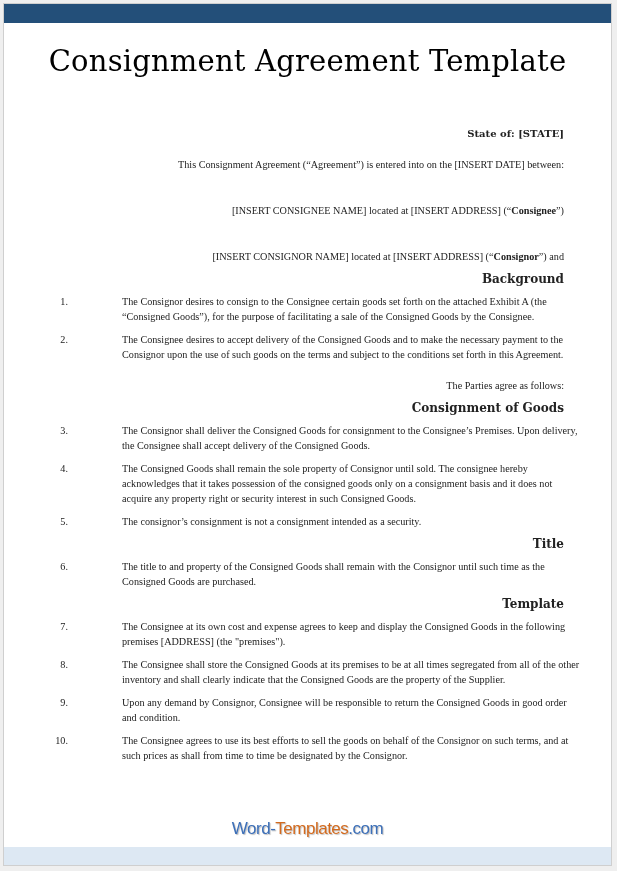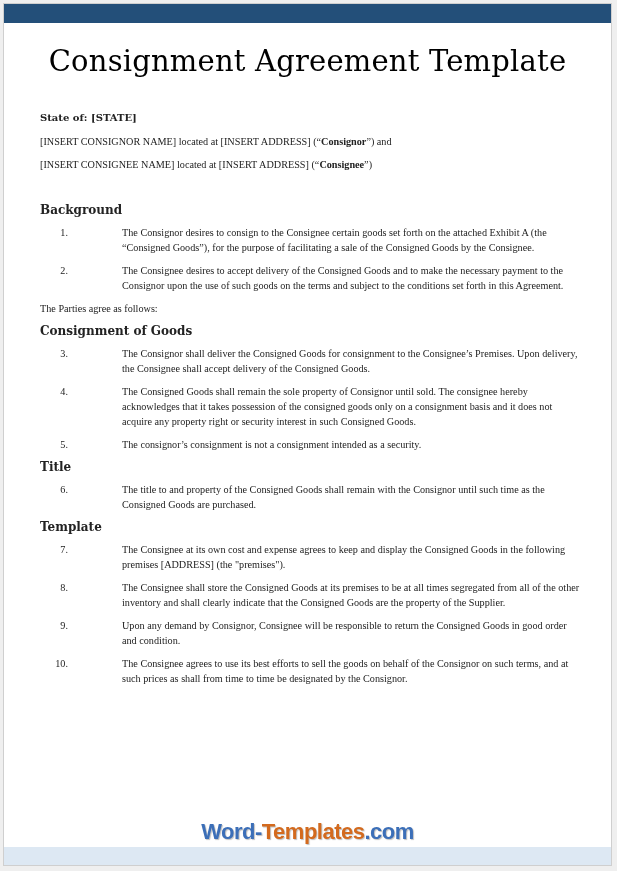--- a/index.html
+++ b/index.html
@@ -24,51 +24,52 @@
     position: absolute; left: 0; top: 40px; width: 100%;
     text-align: center; font-weight: normal; font-size: 29px; color: #000;
     letter-spacing: 0.2px;
     font-family: "DejaVu Serif", serif;
   }
   .content {
     position: absolute; left: 36px; top: 106px; width: 540px;
     font-size: 10.2px; color: #222; line-height: 15px;
     font-family: "Liberation Serif", serif;
   }
-  .content p { margin: 0; }
+  .content p { margin: 16px; text-align: right; }
   .state { font-weight: bold; font-family: "DejaVu Serif", serif; font-size: 10px; margin-bottom: 9px !important; }
   .intro { margin-bottom: 31px !important; }
   .party { margin-bottom: 8px !important; }
   .party.last { margin-bottom: 31px !important; }
   .heading { font-weight: bold; font-family: "DejaVu Serif", serif; font-size: 12px; margin-bottom: 7px !important; margin-top: 1px !important; }
   .clause { display: flex; margin-bottom: 8px; }
   .clause .num { width: 37px; text-align: right; padding-right: 9px; box-sizing: border-box; flex: none; }
   .clause .txt { flex: 1; margin-left: 45px; }
   .plain { margin-bottom: 8px !important; }
   .logo {
     position: absolute; left: 0; width: 100%; top: 815px; text-align: center;
-    font-family: "Liberation Sans", sans-serif; font-weight: bold; font-size: 22px;
+    font-family: "Liberation Sans", sans-serif; font-weight: normal; font-size: 17px;
     letter-spacing: -0.5px; text-shadow: 1px 1px 1px rgba(0,0,0,0.25);
   }
   .logo .blue { color: #3c6fb8; }
   .logo .orange { color: #d36a1e; }
 </style>
 </head>
 <body>
 
 <div class="page">
   <div class="top-bar"></div>
 
   <div class="title">Consignment Agreement Template</div>
 
   <div class="content">
     <p class="state">State of: [STATE]</p>
+    <p class="intro">This Consignment Agreement (“Agreement”) is entered into on the [INSERT DATE] between:</p>
 
+    <p class="party last"><span>[INSERT CONSIGNEE NAME] located at [INSERT ADDRESS] (“</span><b>Consignee</b><span>”)</span></p>
     <p class="party"><span>[INSERT CONSIGNOR NAME] located at [INSERT ADDRESS] (“</span><b>Consignor</b><span>”) and</span></p>
-    <p class="party last"><span>[INSERT CONSIGNEE NAME] located at [INSERT ADDRESS] (“</span><b>Consignee</b><span>”)</span></p>
 
     <p class="heading">Background</p>
     <div class="clause">
         <span class="num">1.</span>
         <span class="txt">The Consignor desires to consign to the Consignee certain goods set forth on the attached Exhibit A (the “Consigned Goods”), for the purpose of facilitating a sale of the Consigned Goods by the Consignee.</span>
       </div>
     <div class="clause">
         <span class="num">2.</span>
         <span class="txt">The Consignee desires to accept delivery of the Consigned Goods and to make the necessary payment to the Consignor upon the use of such goods on the terms and subject to the conditions set forth in this Agreement.</span>
       </div>

